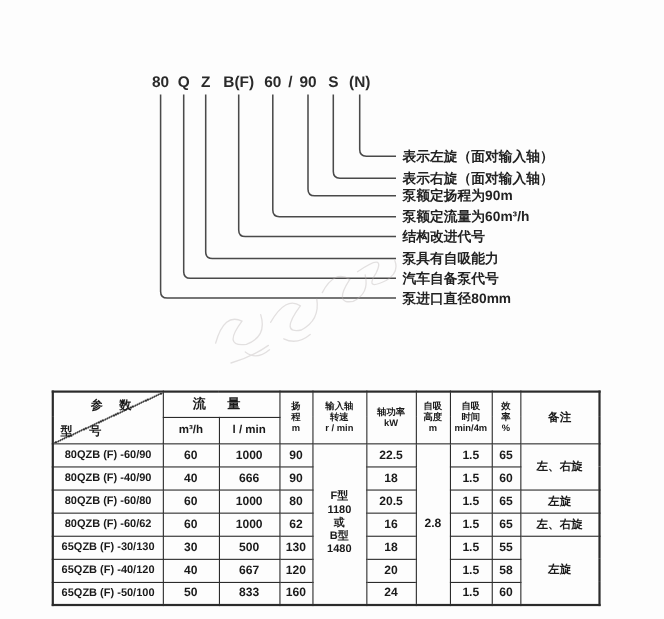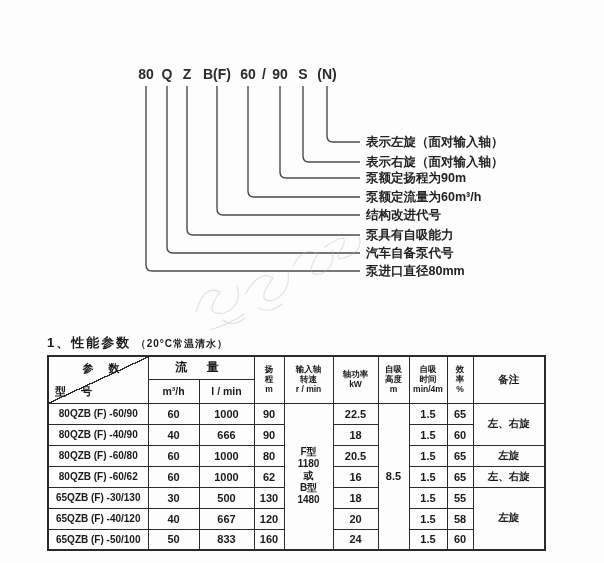--- a/index.html
+++ b/index.html
@@ -95,24 +95,20 @@
 
     <g opacity="0.38" fill="none" stroke="#b9b2b2" stroke-width="1.2" stroke-linecap="round">
       <path d="M196 312 q8 -28 24 -20 q-18 24 4 21 q19 -7 13 -27 m-14 34 q10 8 22 -2"></path>
       <path d="M246 293 q14 -24 27 -15 q-19 26 1 22 q17 -9 14 -28 m-30 36 q12 6 24 -4"></path>
       <path d="M293 266 q11 -21 25 -12 q-15 23 3 20 q15 -7 11 -24"></path>
       <path d="M325 247 q26 -18 17 1 q-11 17 9 7 q12 -7 8 -18"></path>
       <path d="M210 330 q20 -6 34 -16"></path>
     </g>
   </svg>
 
-  <div class="section-head">
-    <span class="section-title">1、性能参数</span>
-    <span class="section-subtitle">（20°C常温清水）</span>
-  </div>
 
   <table class="perf">
     <colgroup>
       <col style="width:100px">
         <col style="width:51px">
         <col style="width:55px">
       <col style="width:30px">
         <col style="width:49px">
         <col style="width:45px">
       <col style="width:31px">
@@ -167,21 +163,21 @@
       <td class="model">80QZB (F) -60/90</td>
       <td class="num">60</td>
       <td class="num">1000</td>
       <td class="num">90</td>
       <td class="prelines" rowspan="7">F型
 1180
 或
 B型
 1480</td>
       <td class="num">22.5</td>
-      <td class="num" rowspan="7">8.5</td>
+      <td class="num" rowspan="7">2.8</td>
       <td class="num">1.5</td>
       <td class="num">65</td>
       <td class="remark" rowspan="2">左、右旋</td>
     </tr>
     <tr class="brow">
       <td class="model">80QZB (F) -40/90</td>
       <td class="num">40</td>
       <td class="num">666</td>
       <td class="num">90</td>
       <td class="num">18</td>

